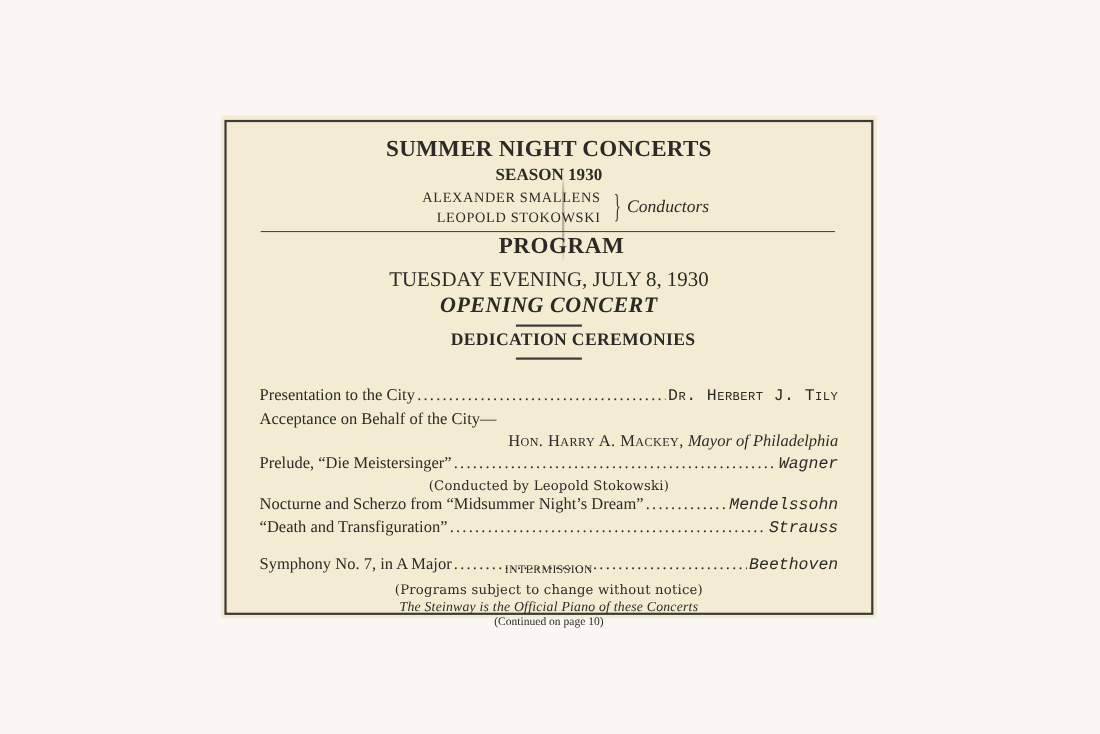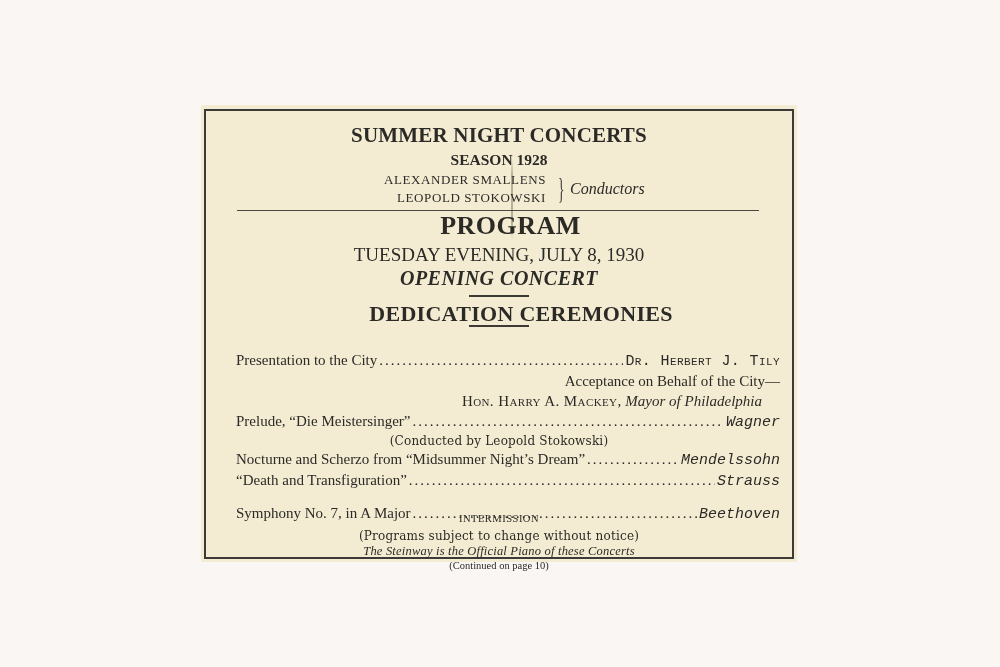--- a/index.html
+++ b/index.html
@@ -48,35 +48,34 @@
       transform-origin: left top;
     }
     .cond-label {
       position: absolute; left: 364px; top: 9px;
       font-size: 16px; font-style: italic;
     }
     .rule {
       position: absolute; left: 31px; right: 33px; top: 99px;
       height: 0; border-top: 1.5px solid #4a4843;
     }
-    .program { top: 100px; font-size: 26px; font-weight: bold; letter-spacing: 0.5px; margin-left: 23px; }
+    .program { top: 100px; font-size: 21px; font-weight: bold; letter-spacing: 0.5px; margin-left: 23px; }
     .date { top: 133px; font-size: 19px; }
     .opening { top: 156px; font-size: 20px; font-style: italic; font-weight: bold; letter-spacing: 0.5px; }
     .shortrule {
       position: absolute; left: 263px; width: 60px; height: 0;
       border-top: 2px solid #3b3a37;
     }
-    .dedication { top: 190px; font-size: 22px; font-weight: bold; letter-spacing: 0.3px; padding-left: 44px; }
+    .dedication { top: 190px; font-size: 16px; font-weight: bold; letter-spacing: 0.3px; padding-left: 44px; }
     .anthem { top: 222px; font-size: 15px; }
     .row {
-      position: absolute; left: 30px; right: 12px;
+      position: absolute; left: 30px; right: 30px;
       font-size: 15px;
       display: flex; align-items: baseline;
       white-space: nowrap;
-      justify-content: flex-end;
     }
     .row .left { flex: 0 0 auto; }
     .row .dots {
       flex: 1 1 auto; overflow: hidden;
       letter-spacing: 2px; margin: 0 2px;
     }
     .row .dots::before {
       content: "................................................................................................................................";
     }
     .row .right { flex: 0 0 auto; font-family: Liberation Mono, monospace; }
@@ -91,21 +90,21 @@
     .continued { font-size: 10.5px; }
   </style>
 </head>
 <body>
 
 <div class="paper">
   <div class="frame">
     <div class="fold"></div>
 
     <div class="center title">SUMMER NIGHT CONCERTS</div>
-    <div class="center season">SEASON 1928</div>
+    <div class="center season">SEASON 1930</div>
 
     <div class="conductors">
       <div class="cond-names">
         <div>ALEXANDER SMALLENS</div>
         <div>LEOPOLD STOKOWSKI</div>
       </div>
       <div class="brace">}</div>
       <div class="cond-label">Conductors</div>
     </div>
 

